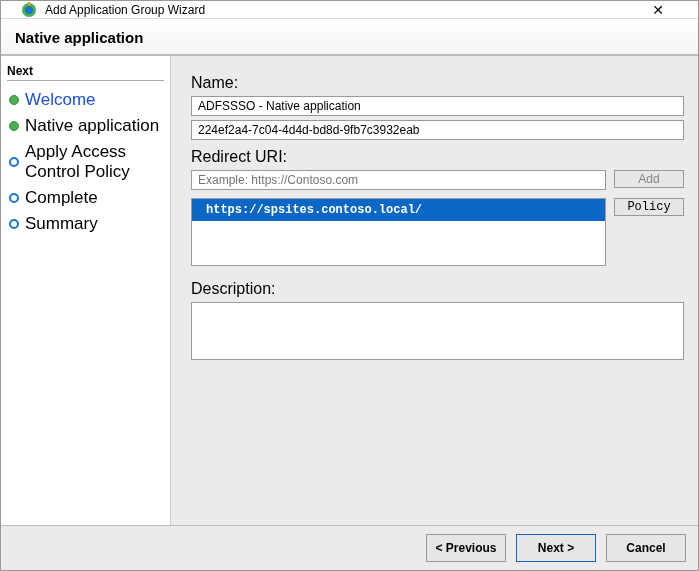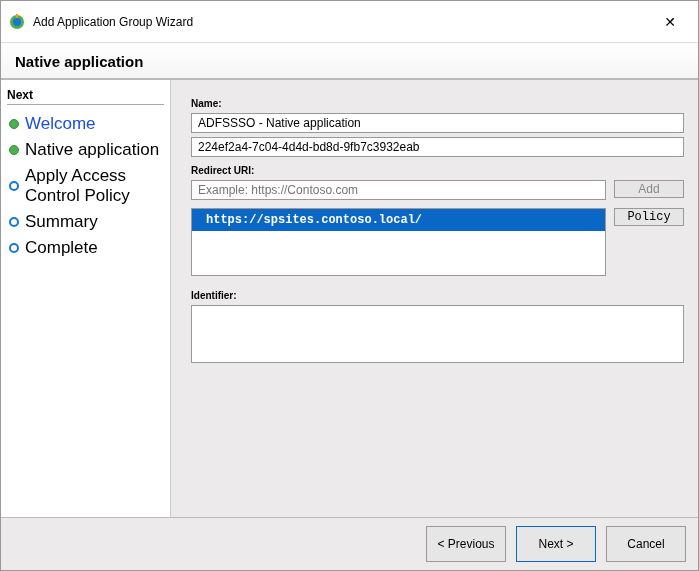--- a/index.html
+++ b/index.html
@@ -7,21 +7,21 @@
     font-family: "Segoe UI", Tahoma, sans-serif;
     font-size: 12px;
     background: #fff;
     width: 699px; height: 571px;
     border: 1px solid #999;
     display: flex; flex-direction: column;
     color: #000;
   }
   .titlebar {
     display: flex; align-items: center;
-    height: 42px; padding: 0 8px;
+    height: 18px; padding: 0 20px;
     border-bottom: 1px solid #ddd;
   }
   .titlebar .appicon { width:16px; height:16px; margin-right:8px; }
   .titlebar .title { flex:1; font-size:12px; }
   .titlebar .close { width:40px; text-align:center; font-size:14px; cursor:default; }
   .subtitle {
     padding: 10px 14px 8px 14px;
     font-size: 15px; font-weight:600;
     border-bottom: 2px solid #bbb;
     background: linear-gradient(#fff,#f5f5f5);
@@ -39,21 +39,21 @@
   .step .bullet { width:10px; height:10px; border-radius:50%; flex-shrink:0; }
   .step .bullet.done { background:#4caf50; border:1px solid #388e3c; }
   .step .bullet.pend { background:#fff; border:2px solid #1976d2; }
   .step .label { font-size:17px; }
   .step.link .label { color:#1a4fd6; }
   .main {
     flex:1; background:#eceaea; padding:14px 14px 10px 20px;
     display:flex; flex-direction:column; gap:4px;
     overflow:auto;
   }
-  .fld-label { font-size:10px; margin-top:4px;font-weight:bold; }
+  .fld-label { font-size:16px; margin-top:4px; }
   .text-input {
     width:100%; height:20px; font-size:12px;
     border:1px solid #999; background:#fff; padding:2px 6px;
     font-family:inherit;
   }
   .row { display:flex; gap:8px; align-items:flex-start; }
   .row .col { flex:1; display:flex; flex-direction:column; }
   .btn {
     min-width:70px; height:18px; font-size:12px;
     border:1px solid #999; background:#e6e6e6;
@@ -72,21 +72,21 @@
   .desc {
     width:100%; height:58px; resize:none;
     border:1px solid #999; background:#fff; padding:4px 6px;
     font-family:inherit; font-size:12px;
   }
   .footer {
     border-top:1px solid #bbb; padding:8px 12px;
     display:flex; justify-content:flex-end; gap:10px;
     background:#eceaea;
   }
-  .footer .btn { min-width:80px; height:36px; }
+  .footer .btn { min-width:80px; height:28px;font-weight:bold; }
   .btn.primary { border:1.5px solid #0a67c5; }
 </style>
 </head>
 <body>
 
 <div class="titlebar">
   <span class="appicon">
     <svg viewBox="0 0 16 16" width="16" height="16">
       <circle cx="8" cy="8" r="7" fill="#4caf50"></circle>
       <circle cx="8" cy="8" r="4" fill="#1976d2"></circle>
@@ -111,25 +111,25 @@
     <div class="step">
       <span class="bullet done"></span>
       <span class="label">Native application</span>
     </div>
     <div class="step">
       <span class="bullet pend"></span>
       <span class="label">Apply Access Control Policy</span>
     </div>
     <div class="step">
       <span class="bullet pend"></span>
-      <span class="label">Summary</span>
+      <span class="label">Complete</span>
     </div>
     <div class="step">
       <span class="bullet pend"></span>
-      <span class="label">Complete</span>
+      <span class="label">Summary</span>
     </div>
   </div>
 
   <div class="main">
     <div class="fld-label">Name:</div>
     <input class="text-input" value="ADFSSSO - Native application" style="">
 
     <input class="text-input" value="224ef2a4-7c04-4d4d-bd8d-9fb7c3932eab" style="">
 
     <div class="fld-label">Redirect URI:</div>
@@ -141,21 +141,21 @@
     </div>
     <div class="row" style="margin-top:4px;font-family:Liberation Mono, monospace;">
       <div class="col">
         <div class="uri-list">
           <div class="uri-item">https://spsites.contoso.local/</div>
         </div>
       </div>
       <button class="btn">Policy</button>
     </div>
 
-    <div class="fld-label" style="margin-top:10px;">Identifier:</div>
+    <div class="fld-label" style="margin-top:10px;">Description:</div>
     <textarea class="desc" style=""></textarea>
   </div>
 </div>
 
 <div class="footer">
   <button class="btn">&lt; Previous</button>
   <button class="btn primary">Next &gt;</button>
   <button class="btn">Cancel</button>
 </div>
 

